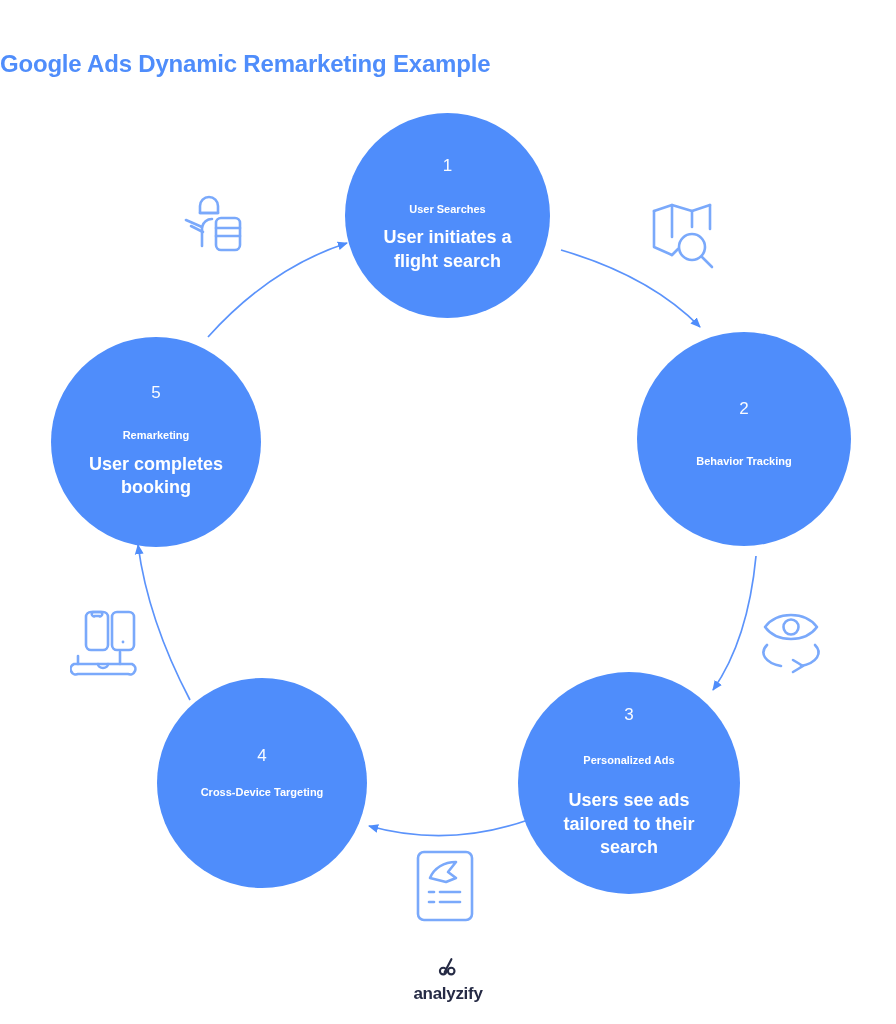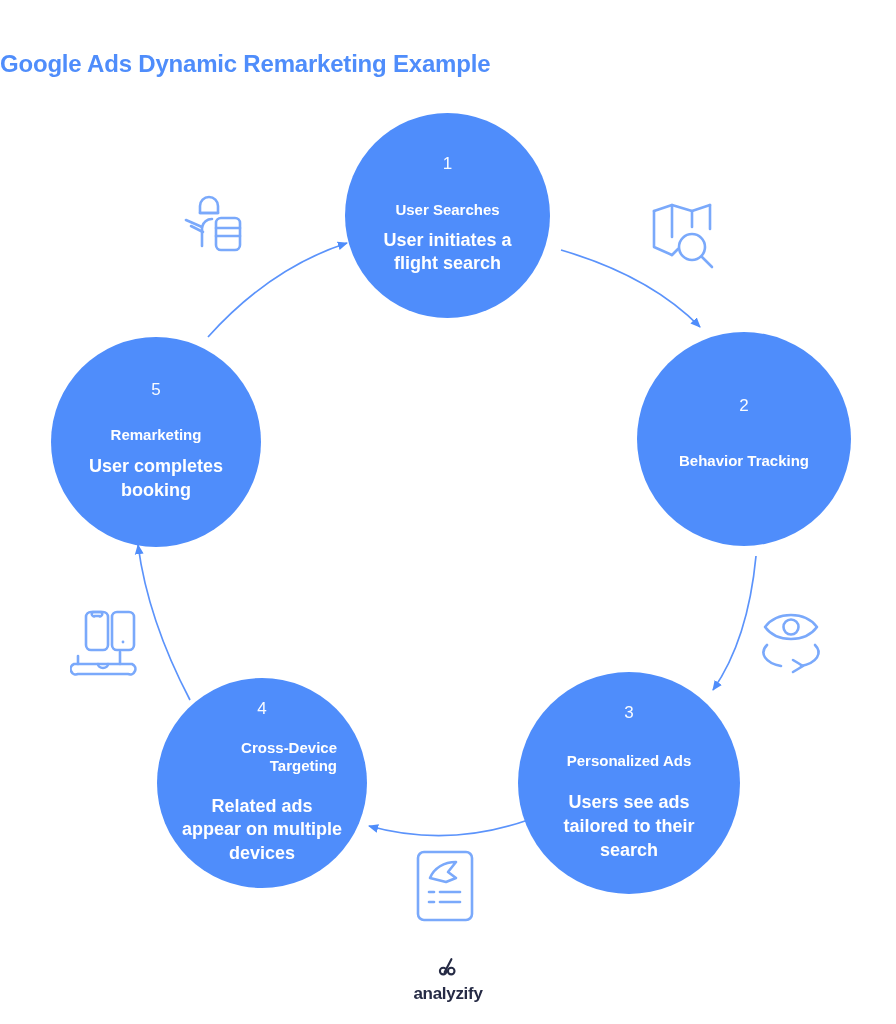--- a/index.html
+++ b/index.html
@@ -66,25 +66,24 @@
     box-sizing: border-box;
   }
   .node-num {
     font-size: 17px;
     font-weight: normal;
     line-height: 1;
     color: #ffffff;
     opacity: .97;
   }
   .node-title {
-    font-size: 15px;
+    font-size: 11px;
     font-weight: bold;
     line-height: 1.18;
     color: #ffffff;
-    text-align: right;
   }
   .node-desc {
     font-size: 18px;
     font-weight: bold;
     line-height: 1.32;
     color: #ffffff;
   }
 
   
   #node-1 { left: 345px; top: 113px; width: 205px; height: 205px; }
@@ -185,21 +184,20 @@
 
     <div class="node" id="node-3">
       <div class="node-num">3</div>
       <div class="node-title">Personalized Ads</div>
       <div class="node-desc">Users see ads tailored to their search</div>
     </div>
 
     <div class="node" id="node-4">
       <div class="node-num">4</div>
       <div class="node-title">Cross-Device Targeting</div>
-      <div class="node-desc">Related ads appear on multiple devices</div>
     </div>
 
     <div class="node" id="node-5">
       <div class="node-num">5</div>
       <div class="node-title">Remarketing</div>
       <div class="node-desc">User completes booking</div>
     </div>
 
     <div class="deco-icon" id="icon-traveler">
       <svg width="72" height="72" viewBox="0 0 72 72" fill="none" stroke="#7aa9fb" stroke-width="2.6" stroke-linecap="round" stroke-linejoin="round">

